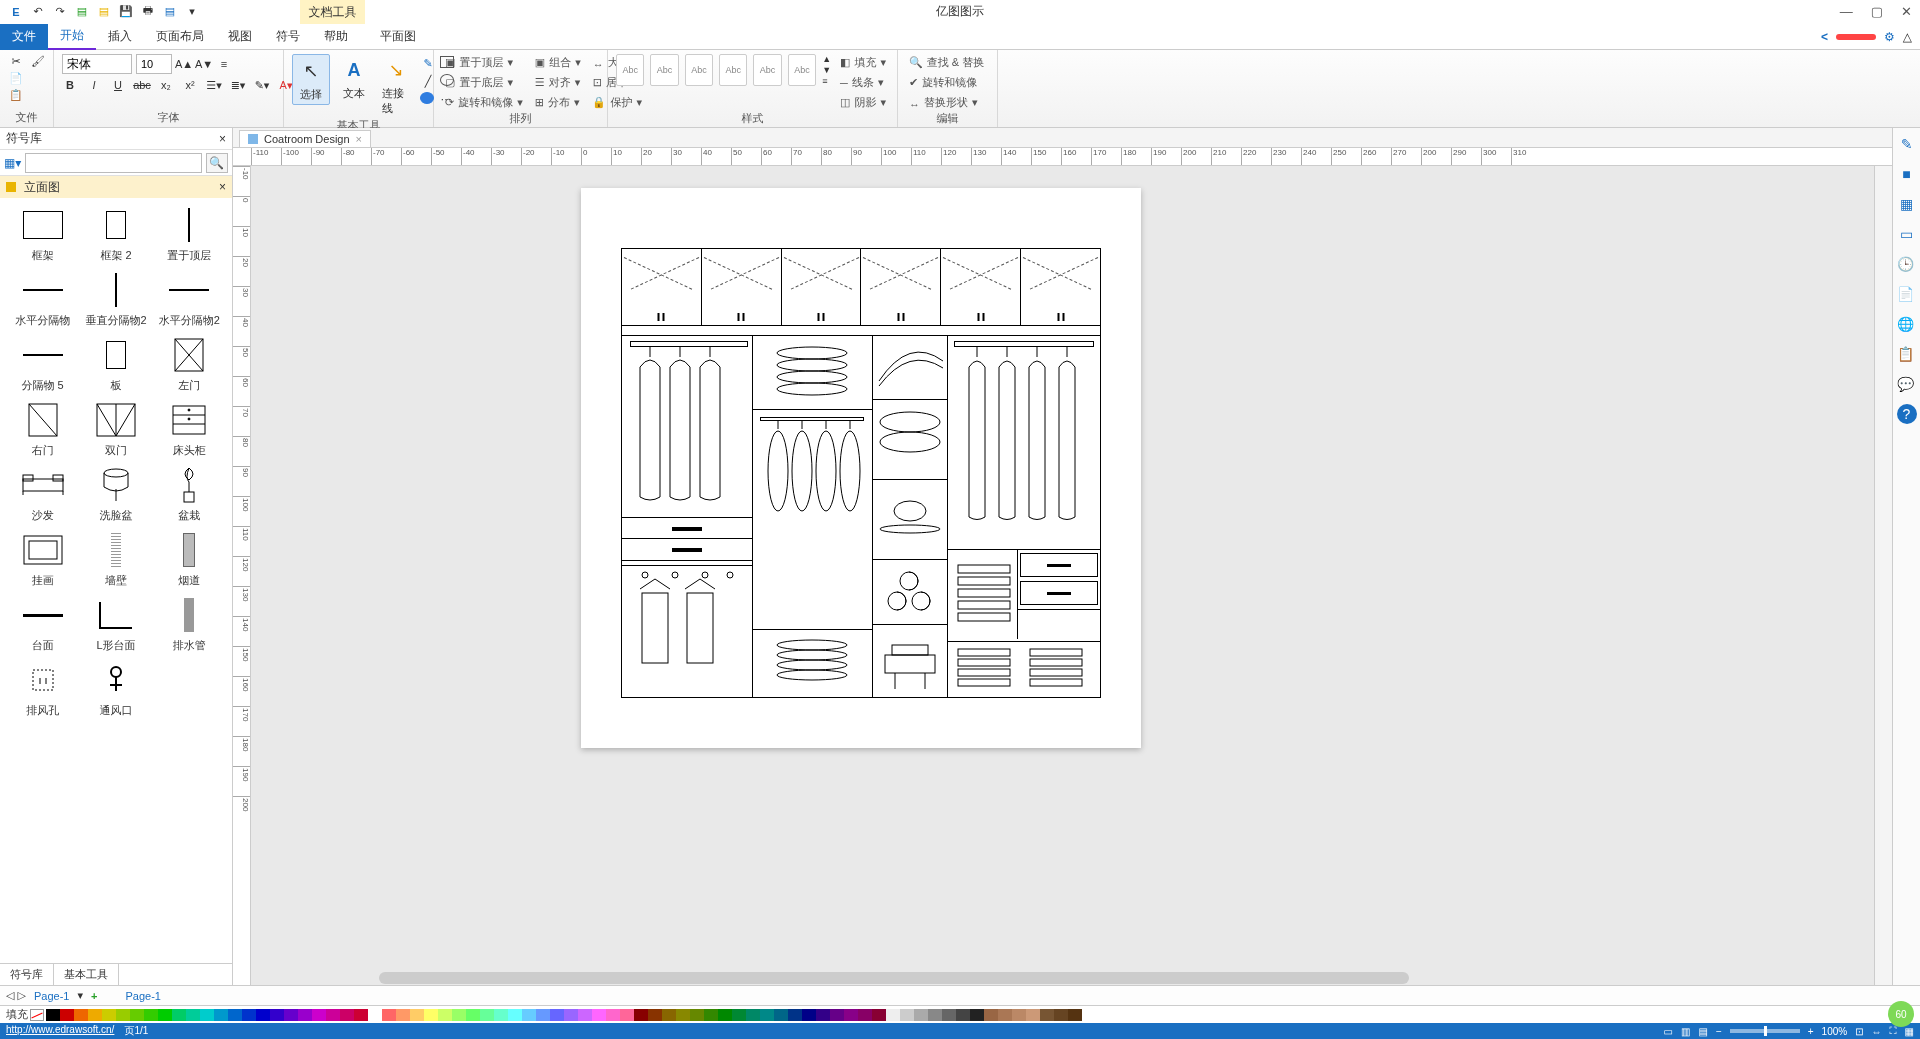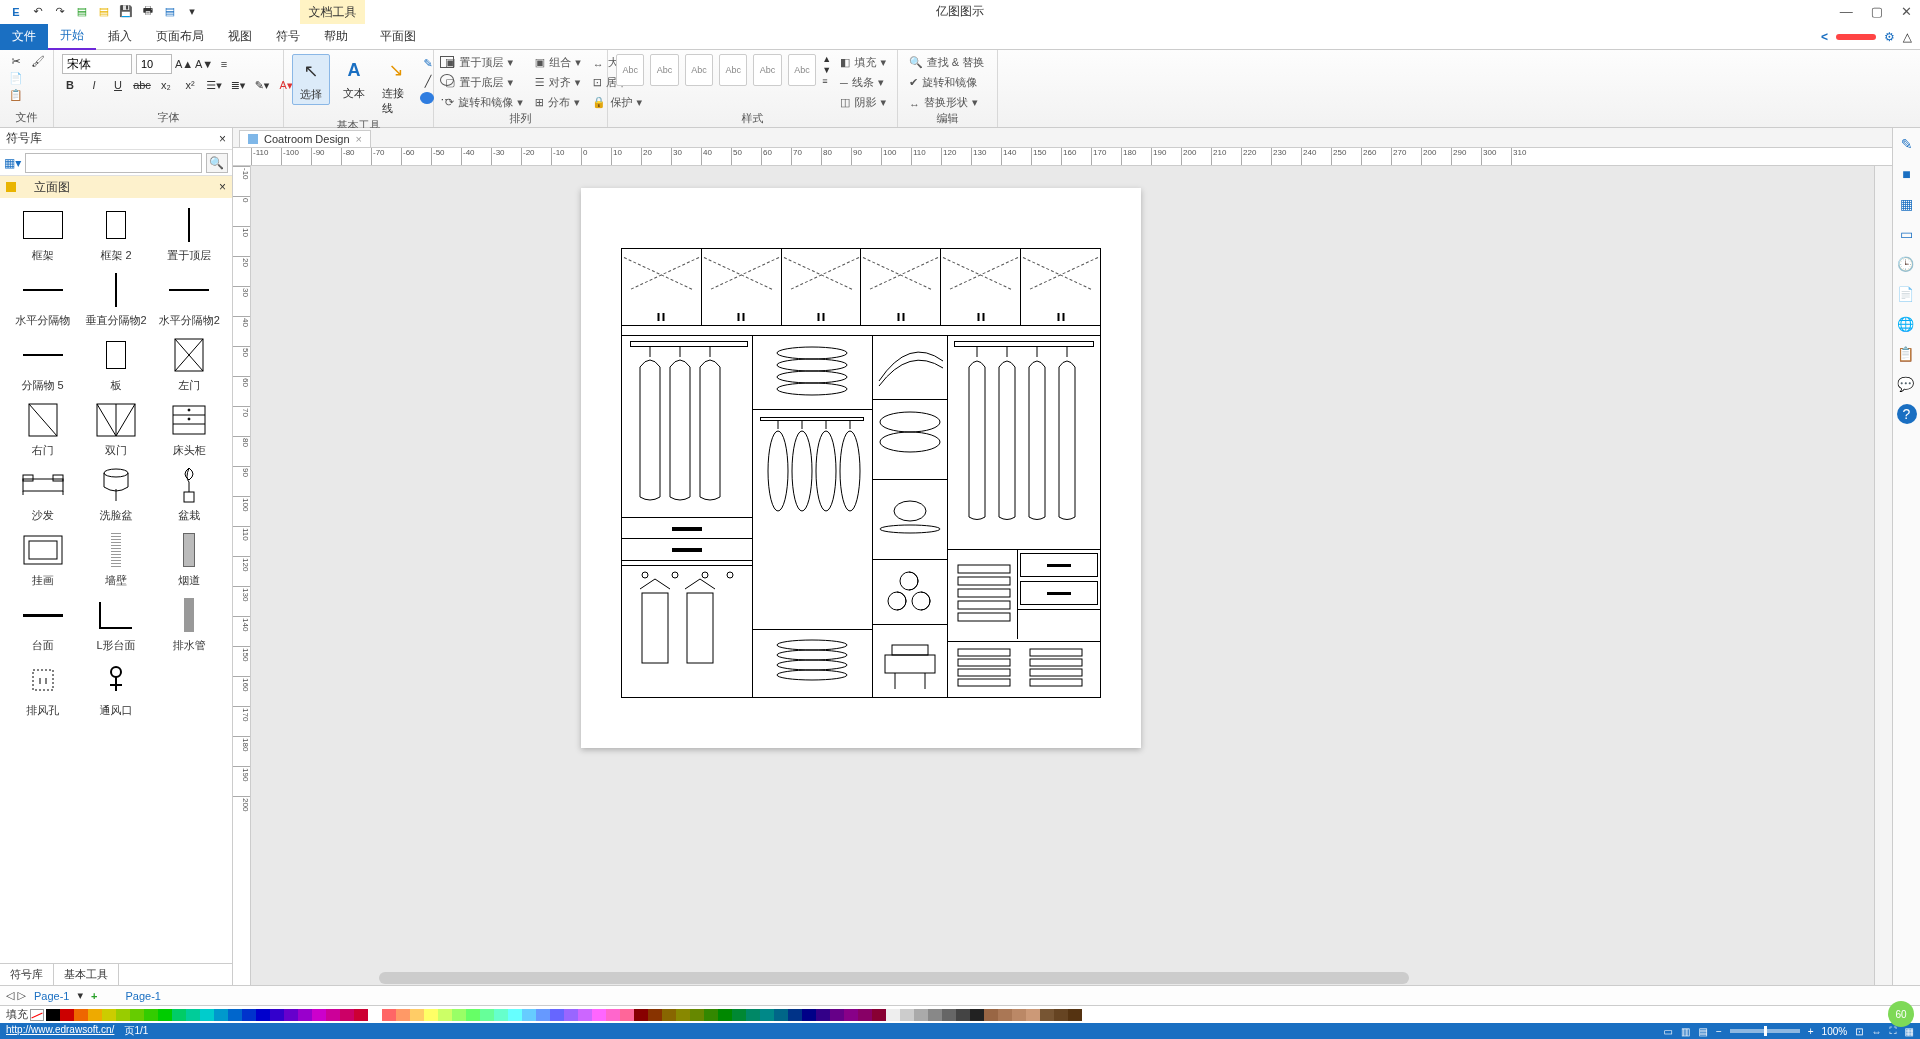--- a/index.html
+++ b/index.html
@@ -342,21 +342,21 @@
     <div class="lp-title">
       <span>符号库</span>
       <span>×</span>
     </div>
     <div class="lp-search">
       <span style="color:#1a6fc2;">▦▾</span>
       <input class="sbox" style="">
       <div class="sbtn">🔍</div>
     </div>
     <div class="lp-cat">
-      <span style="display:flex;gap:18px;align-items:center;">
+      <span style="display:flex;gap:8px;align-items:center;">
           <span style="width:10px;height:10px;background:#e9b400;"></span>
           <span>立面图</span>
         </span>
       <span>×</span>
     </div>
     <div class="shapes-grid" id="shapes-grid">
         <div class="shape-cell">
           <div class="shape-prev">
             <div class="rect-prev"></div>
           </div>

